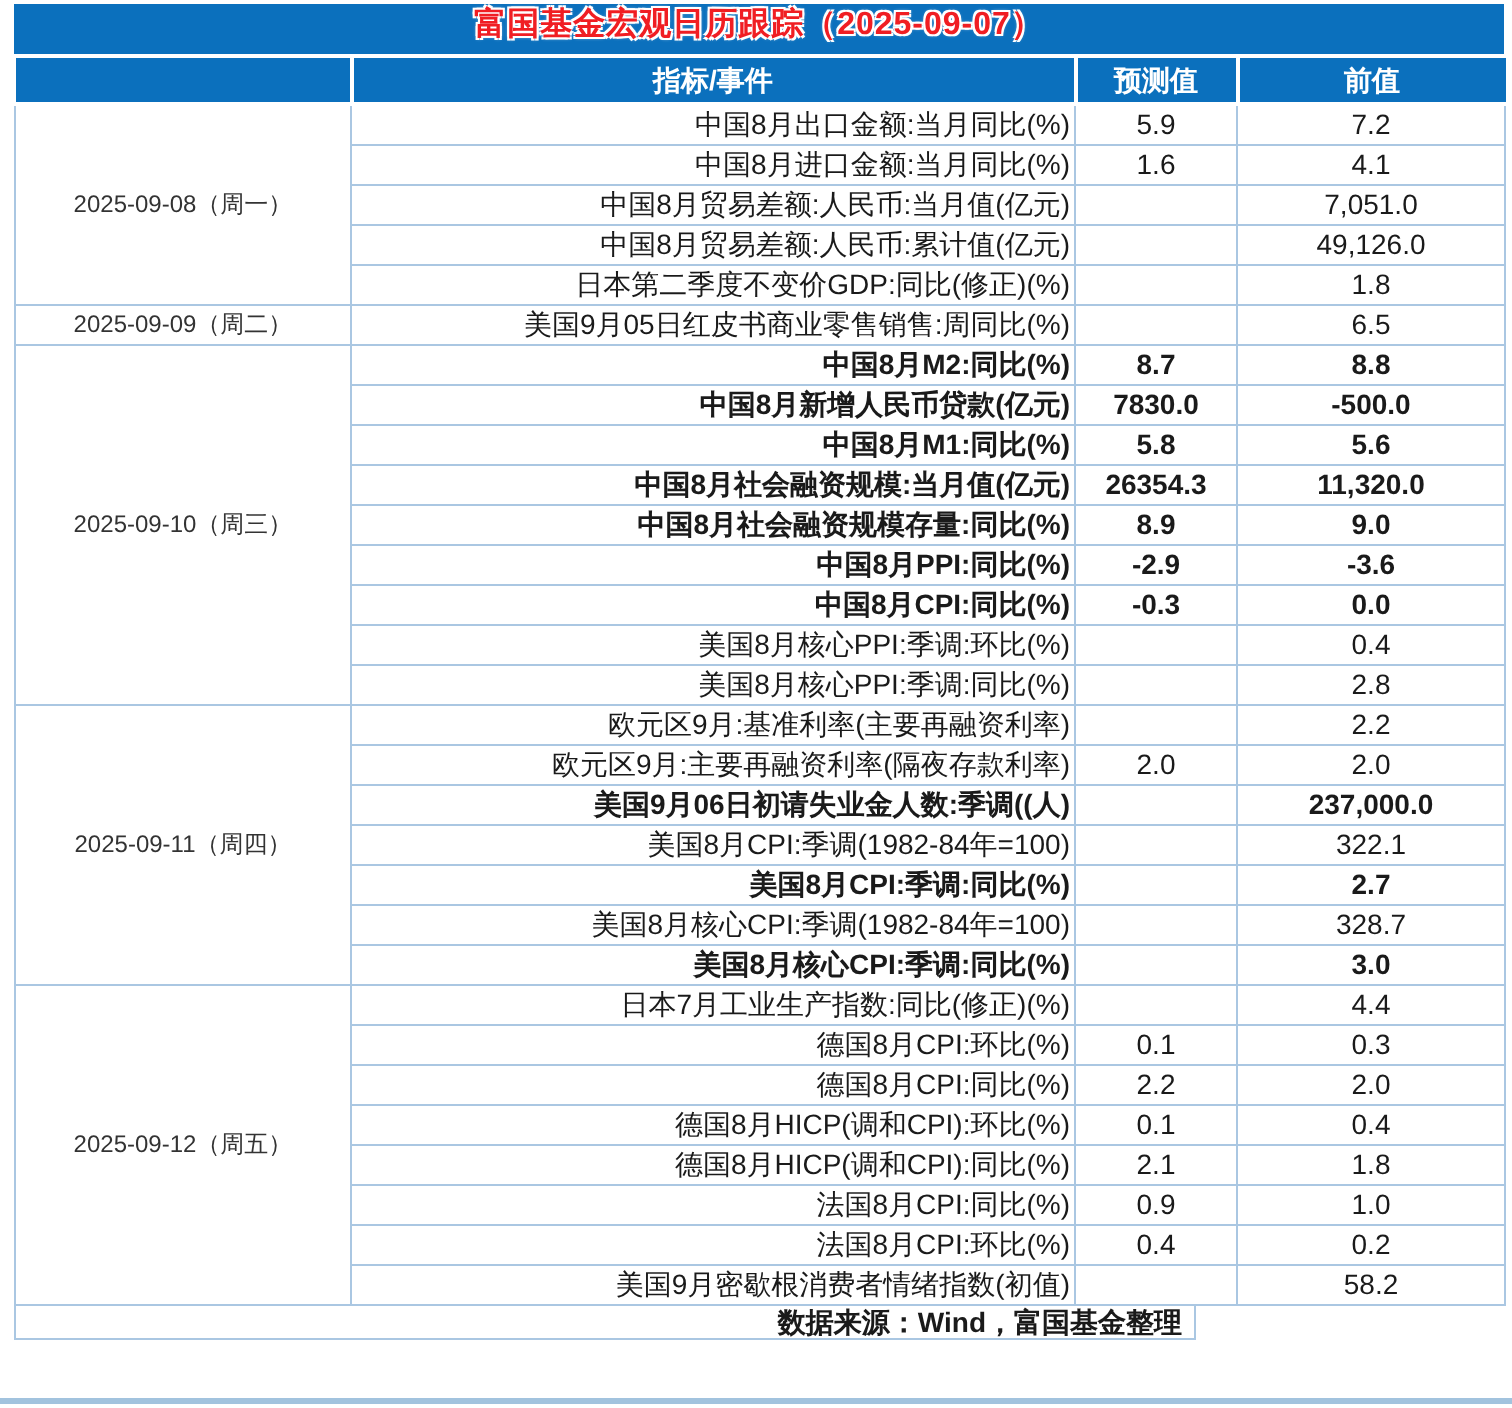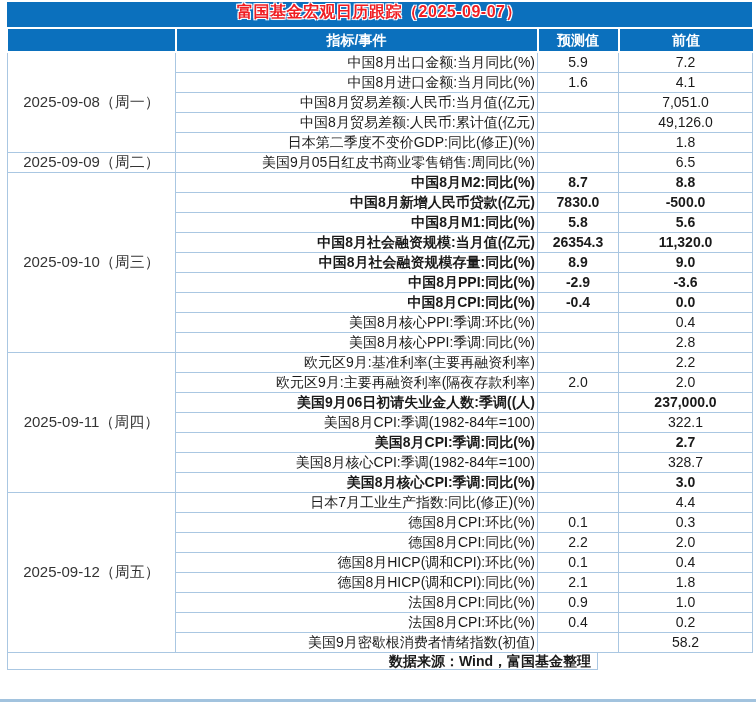--- a/index.html
+++ b/index.html
@@ -38,21 +38,21 @@
     height:23px;border:2px solid #fff;border-top:none;padding:0;
     text-align:center;line-height:1;
   }
   thead th:first-child{border-left:none;}
   thead th:last-child{border-right:none;}
   tbody td{
     border:1px solid var(--border);
     font-size:14px;height:20px;padding:0 2px;line-height:1.05;
     background:#fff;white-space:nowrap;overflow:hidden;
   }
-  td.date-cell{text-align:center;font-size:15px;color:#333;}
+  td.date-cell{text-align:center;font-size:12px;color:#333;}
   td.ind{text-align:right;padding-left:6px;}
   td.num{text-align:center;margin-top:32px;}
   tr.bold td.ind, tr.bold td.num{font-weight:bold;}
   .footer-row{
     width:591px;height:17px;border:1px solid var(--border);border-top:none;
     display:flex;align-items:center;justify-content:flex-end;
     font-size:14px;font-weight:bold;padding-right:6px;line-height:1;
   }
   .bottom-bar{
     position:absolute;left:0;bottom:2px;width:756px;height:3px;background:var(--bar);
@@ -142,21 +142,21 @@
             <td class="num">8.9</td>
             <td class="num">9.0</td>
           </tr>
           <tr class="bold">
             <td class="ind">中国8月PPI:同比(%)</td>
             <td class="num">-2.9</td>
             <td class="num">-3.6</td>
           </tr>
           <tr class="bold">
             <td class="ind">中国8月CPI:同比(%)</td>
-            <td class="num">-0.4</td>
+            <td class="num">-0.3</td>
             <td class="num">0.0</td>
           </tr>
           <tr>
             <td class="ind">美国8月核心PPI:季调:环比(%)</td>
             <td class="num"></td>
             <td class="num">0.4</td>
           </tr>
           <tr>
             <td class="ind">美国8月核心PPI:季调:同比(%)</td>
             <td class="num"></td>

